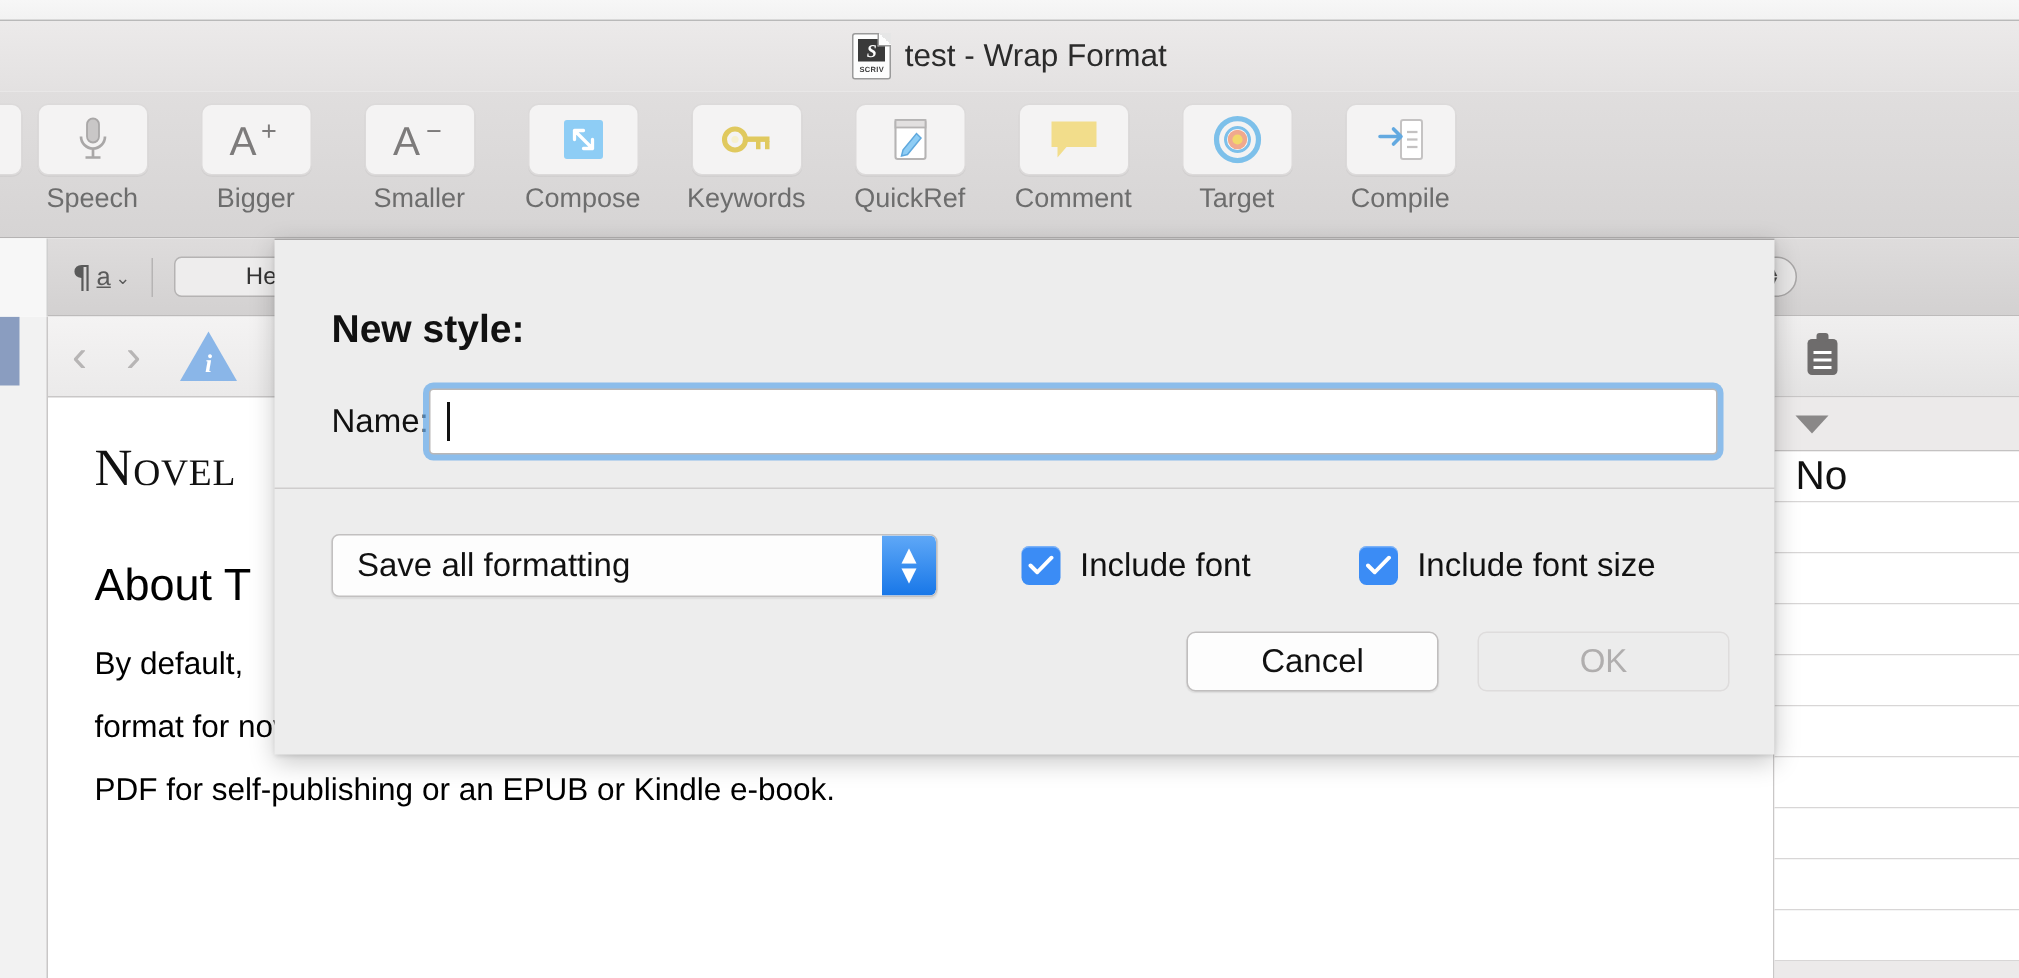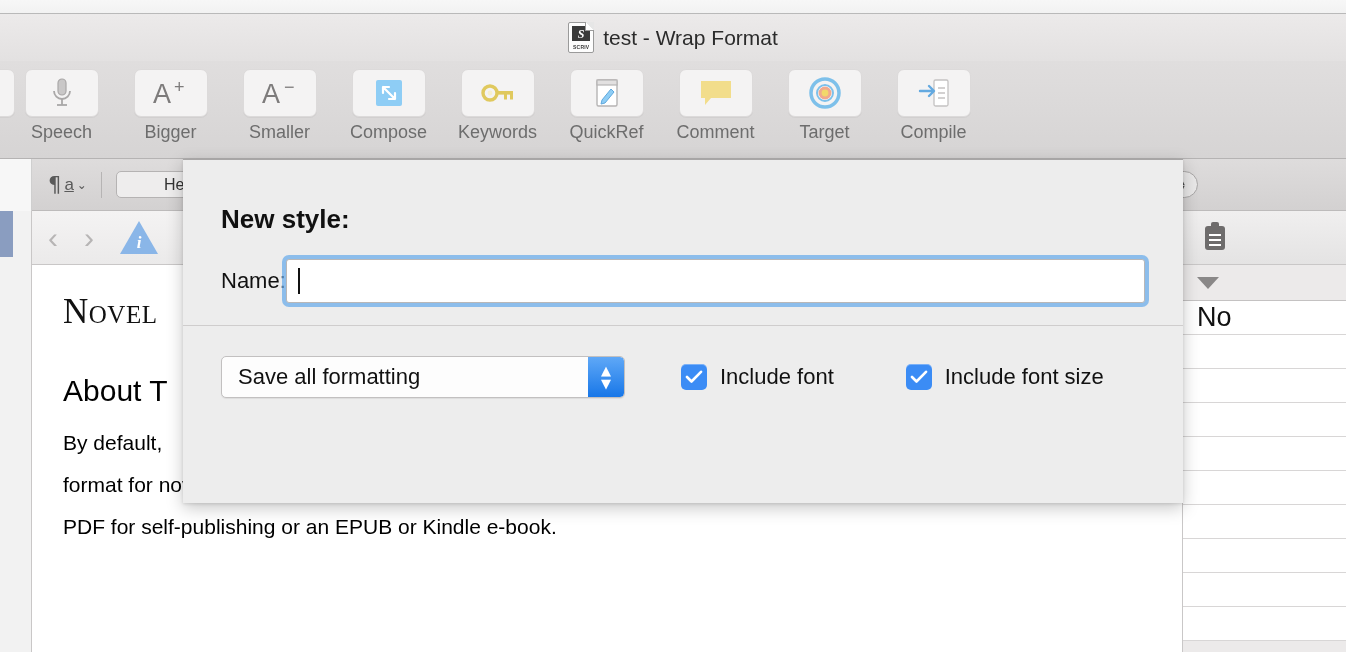--- a/index.html
+++ b/index.html
@@ -567,15 +567,19 @@
       <div class="cb-group g2">
         <span class="cbox">
           <svg width="18" height="14" viewBox="0 0 18 14">
             <path d="M2 7 L6.5 11.5 L16 1.8" fill="none" stroke="#fff" stroke-width="2.6" stroke-linecap="round" stroke-linejoin="round"></path>
           </svg>
         </span>
         <span class="cb-label">Include font size</span>
       </div>
     </div>
 
+    <div class="sheet-buttons">
+      <div class="btn default">Cancel</div>
+      <div class="btn disabled">OK</div>
+    </div>
   </div>
 
 </div>
 
 </body></html>

